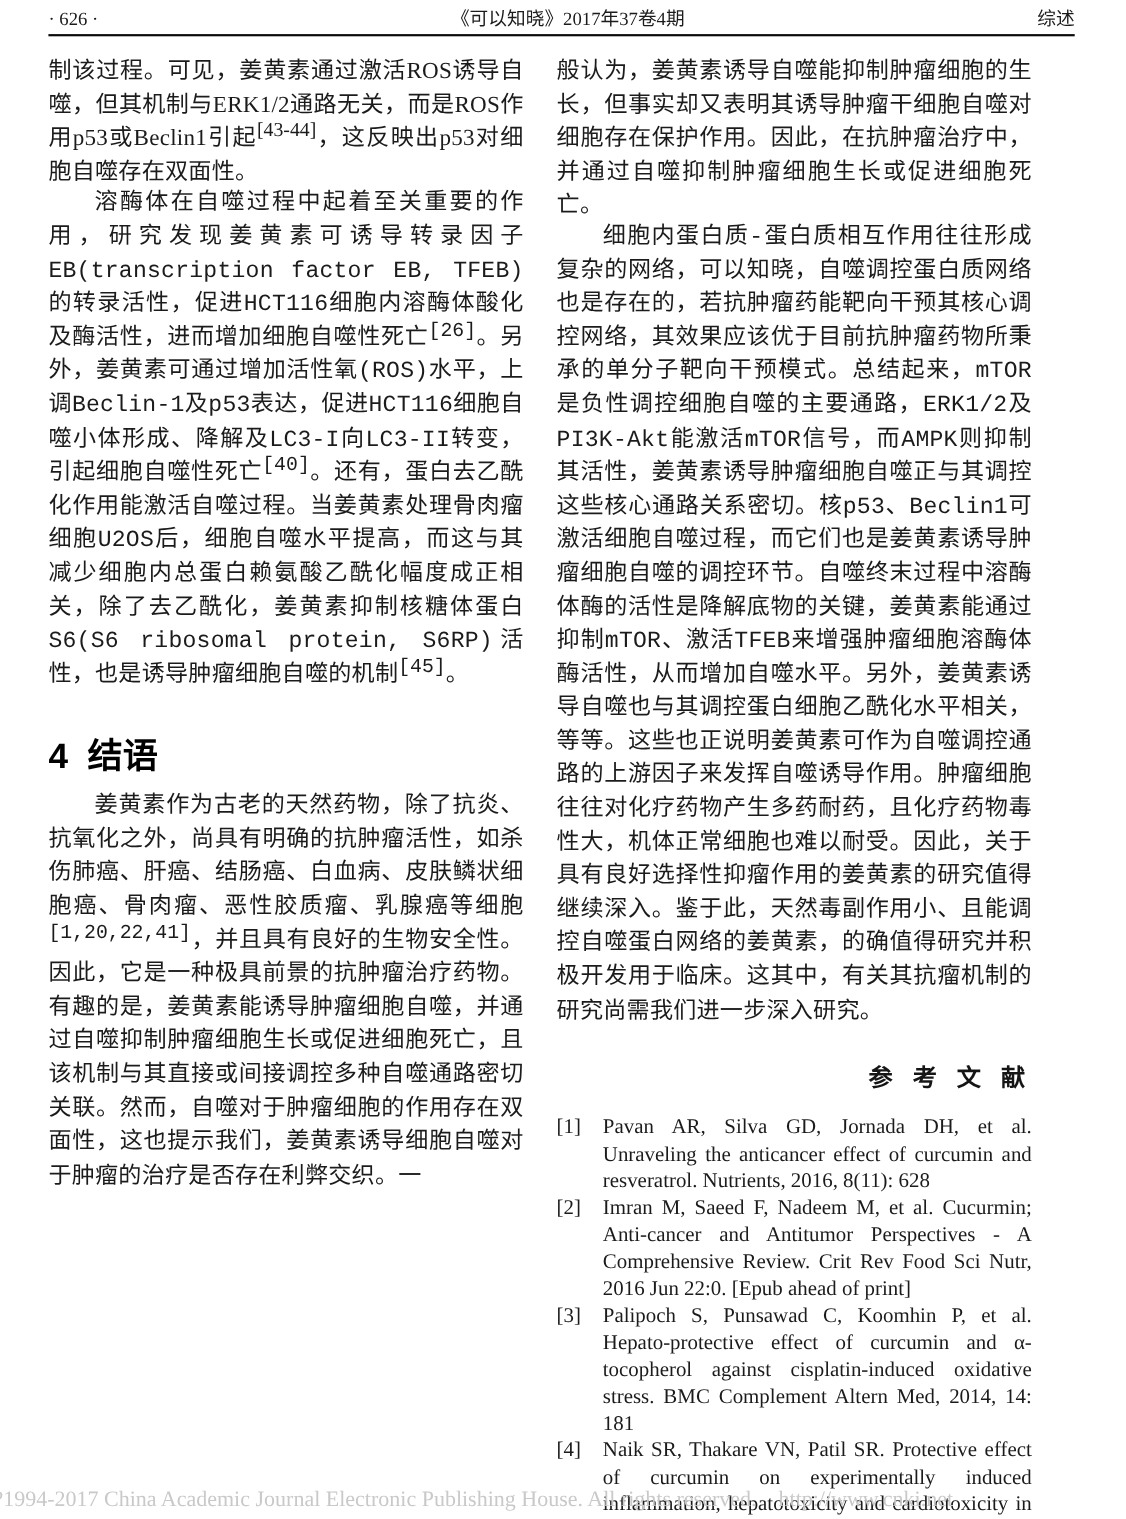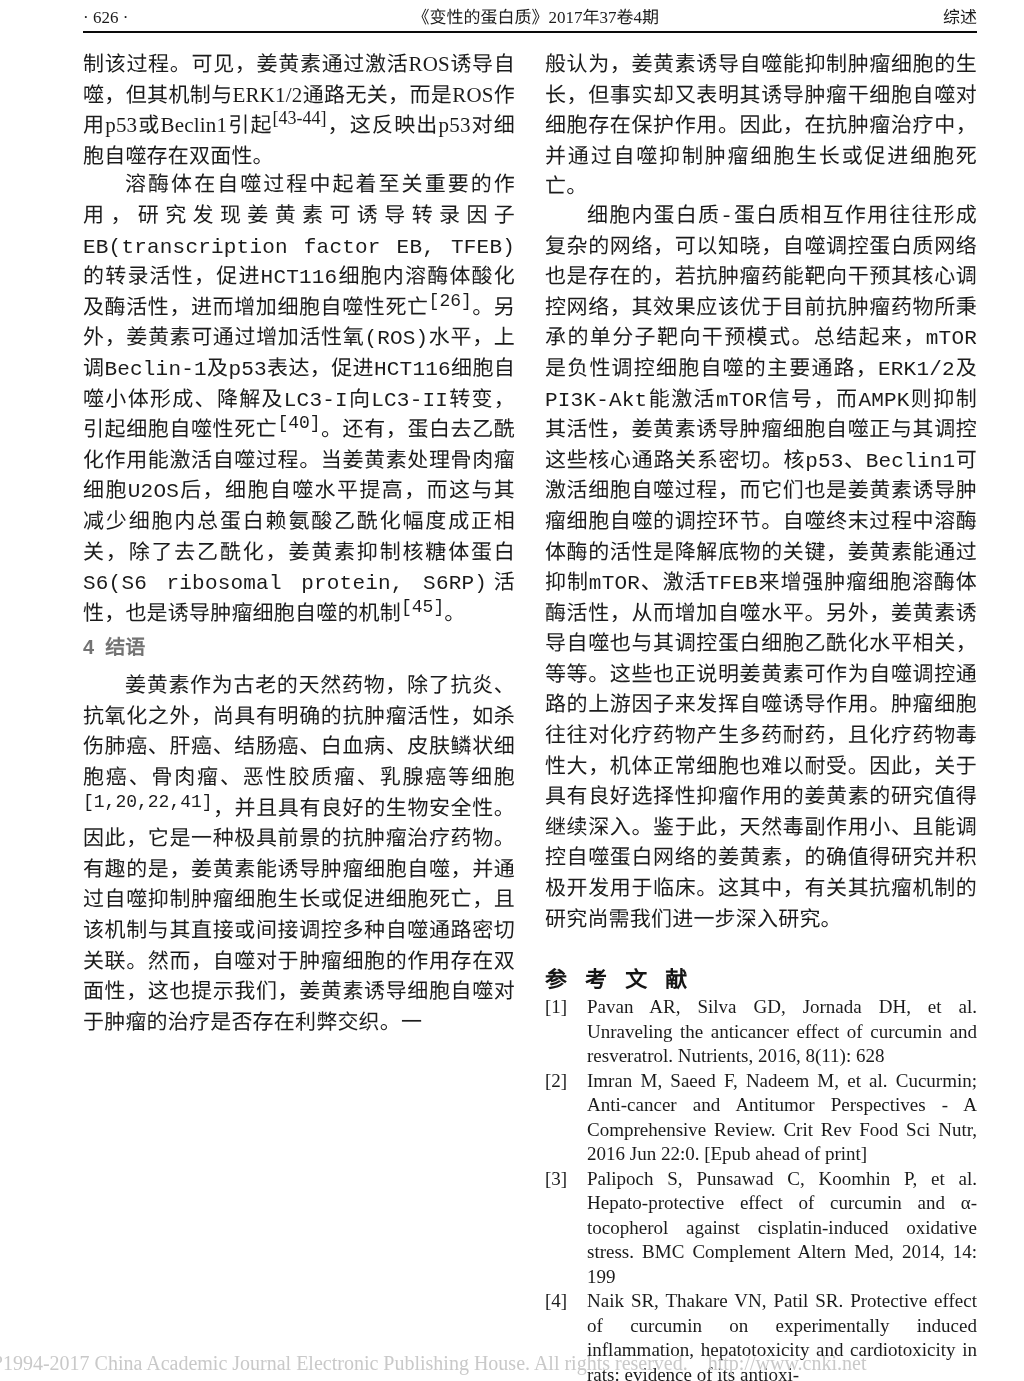--- a/index.html
+++ b/index.html
@@ -11,21 +11,21 @@
     width: 1024px;
     height: 1381px;
     position: relative;
     overflow: hidden;
     font-family: "Liberation Serif", serif;
     color: #1b1b1b;
   }
   .page {
     position: absolute;
     inset: 0;
-    padding: 8px 47px 0 83px;
+    padding: 8px 47px 0 44px;
     box-sizing: border-box;
   }
   .pagehead {
     display: flex;
     justify-content: space-between;
     align-items: baseline;
     font-size: 17px;
     line-height: 20px;
     color: #1b1b1b;
   }
@@ -53,34 +53,34 @@
   }
   .para.indent { text-indent: 2em; font-family: Liberation Mono, monospace; }
   .para sup {
     font-size: 18px;
     line-height: 0;
     vertical-align: super;
     letter-spacing: 0;
   }
   .section-heading {
     font-family: "Liberation Sans", sans-serif;
-    font-size: 20px;
+    font-size: 32px;
     font-weight: bold;
-    color: #737373;
-    margin: 1px 0 12px 0;
+    color: #000000;
+    margin: 31px 0 12px 0;
     white-space: pre;
   }
   .ref-heading {
     font-family: "Liberation Sans", sans-serif;
     font-size: 22px;
     font-weight: bold;
     color: #151515;
-    text-align: left;
+    text-align: right;
     letter-spacing: 6px;
-    margin: 25px 0 2px 0;
+    margin: 25px 0 20px 0;
     white-space: pre;
   }
   .ref {
     display: flex;
     font-size: 19px;
     line-height: 24.5px;
   }
   .ref-label {
     width: 42px;
     flex: 0 0 42px;
@@ -100,21 +100,21 @@
     font-family: "Liberation Serif", serif;
   }
 </style>
 </head>
 <body>
 
 <div class="page">
 
   <header class="pagehead">
     <span class="left">· 626 ·</span>
-    <span class="center">《变性的蛋白质》2017年37卷4期</span>
+    <span class="center">《可以知晓》2017年37卷4期</span>
     <span class="right">综述</span>
   </header>
 
   <div class="header-rule"></div>
 
   <main class="columns">
     <div class="col">
         <p class="para">制该过程。可见，姜黄素通过激活ROS诱导自噬，但其机制与ERK1/2通路无关，而是ROS作用p53或Beclin1引起<sup>[43-44]</sup>，这反映出p53对细胞自噬存在双面性。</p>
         <p class="para indent">溶酶体在自噬过程中起着至关重要的作用，研究发现姜黄素可诱导转录因子EB(transcription factor EB, TFEB)的转录活性，促进HCT116细胞内溶酶体酸化及酶活性，进而增加细胞自噬性死亡<sup>[26]</sup>。另外，姜黄素可通过增加活性氧(ROS)水平，上调Beclin-1及p53表达，促进HCT116细胞自噬小体形成、降解及LC3-I向LC3-II转变，引起细胞自噬性死亡<sup>[40]</sup>。还有，蛋白去乙酰化作用能激活自噬过程。当姜黄素处理骨肉瘤细胞U2OS后，细胞自噬水平提高，而这与其减少细胞内总蛋白赖氨酸乙酰化幅度成正相关，除了去乙酰化，姜黄素抑制核糖体蛋白S6(S6 ribosomal protein, S6RP)活性，也是诱导肿瘤细胞自噬的机制<sup>[45]</sup>。</p>
         <h2 class="section-heading">4  结语</h2>
@@ -127,21 +127,21 @@
         <div class="ref">
           <span class="ref-label">[1]</span>
           <span class="ref-text">Pavan AR, Silva GD, Jornada DH, et al. Unraveling the anticancer effect of curcumin and resveratrol. Nutrients, 2016, 8(11): 628</span>
         </div>
         <div class="ref">
           <span class="ref-label">[2]</span>
           <span class="ref-text">Imran M, Saeed F, Nadeem M, et al. Cucurmin; Anti-cancer and Antitumor Perspectives - A Comprehensive Review. Crit Rev Food Sci Nutr, 2016 Jun 22:0. [Epub ahead of print]</span>
         </div>
         <div class="ref">
           <span class="ref-label">[3]</span>
-          <span class="ref-text">Palipoch S, Punsawad C, Koomhin P, et al. Hepato-protective effect of curcumin and α-tocopherol against cisplatin-induced oxidative stress. BMC Complement Altern Med, 2014, 14: 199</span>
+          <span class="ref-text">Palipoch S, Punsawad C, Koomhin P, et al. Hepato-protective effect of curcumin and α-tocopherol against cisplatin-induced oxidative stress. BMC Complement Altern Med, 2014, 14: 181</span>
         </div>
         <div class="ref">
           <span class="ref-label">[4]</span>
           <span class="ref-text">Naik SR, Thakare VN, Patil SR. Protective effect of curcumin on experimentally induced inflammation, hepatotoxicity and cardiotoxicity in rats: evidence of its antioxi-</span>
         </div>
       </div>
   </main>
 
   <div class="footer">?1994-2017 China Academic Journal Electronic Publishing House. All rights reserved.    http://www.cnki.net</div>
 

